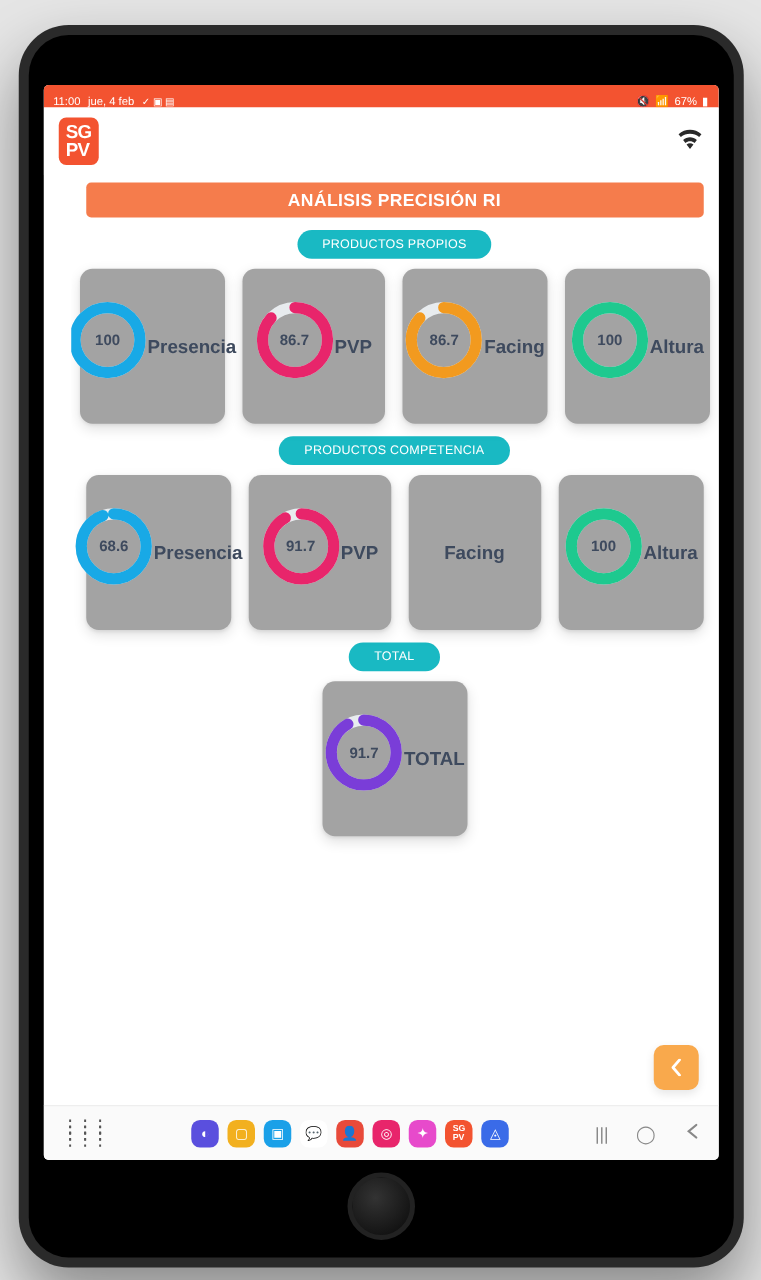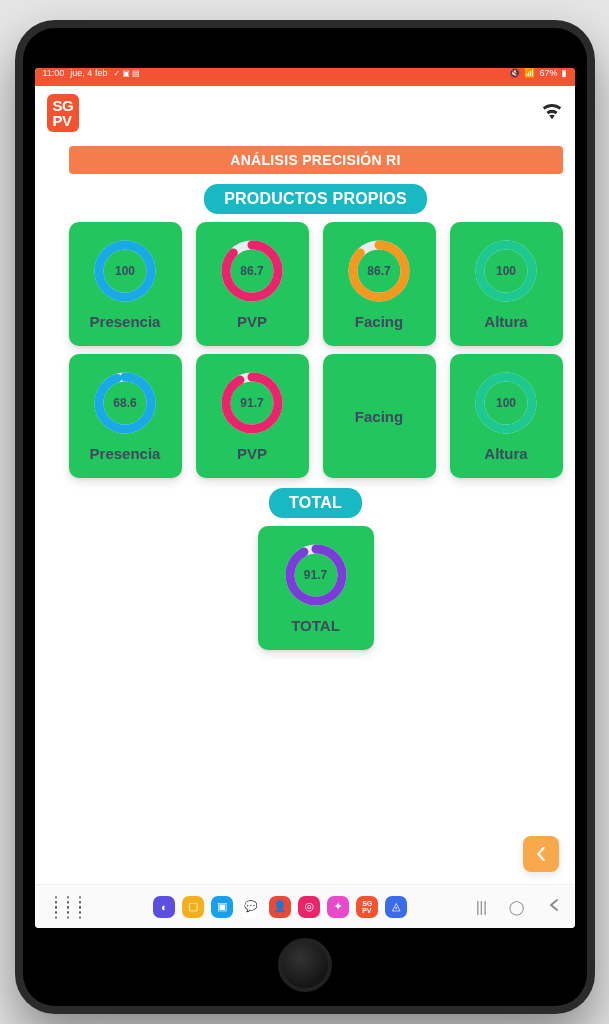--- a/index.html
+++ b/index.html
@@ -31,21 +31,21 @@
       height: 860px;
       display: flex;
       flex-direction: column;
       position: relative;
     }
     .status-bar {
       background: #f35330;
       color: #fff;
       height: 18px;
       display: flex;
-      align-items: flex-start;
+      align-items: flex-end;
       padding: 0 8px;
       font-size: 9px;
       justify-content: space-between;
     }
     .status-left { display: flex; gap: 6px; align-items: center; }
     .status-icon-group { display: flex; gap: 3px; font-size: 8px; }
     .status-right { display: flex; gap: 4px; align-items: center; font-size: 9px;}
     .app-header {
       background: #fff;
       padding: 8px 12px;
@@ -79,43 +79,43 @@
       text-align: center;
       font-weight: 700;
       font-size: 14px;
       padding: 6px;
       border-radius: 4px;
       letter-spacing: 0.3px;
     }
     .section-pill {
       background: #19b9c3;
       color: #fff;
-      font-weight: 700;
-      font-size: 16px;
+      font-weight: 400;
+      font-size: 10px;
       padding: 6px 20px;
       border-radius: 14px;
       display: block;
       width: fit-content;
       margin: 10px auto 8px;
       letter-spacing: 0.2px;
     }
     .cards-row {
       display: flex;
       justify-content: center;
       gap: 14px;
       margin-bottom: 8px;
     }
     .metric-card {
-      background: #22c55e;
+      background: #a3a3a3;
       border-radius: 10px;
       width: 116px;
       height: 124px;
       box-shadow: 0 4px 10px rgba(0,0,0,0.12), 0 1px 3px rgba(0,0,0,0.08);
       display: flex;
-      flex-direction: column;
+      flex-direction: row;
       align-items: center;
       justify-content: center;
       padding: 10px;
     }
     .donut-wrap {
       width: 64px;
       height: 64px;
       position: relative;
       margin-bottom: 10px;
     }
@@ -248,20 +248,21 @@
       <div class="donut-wrap">
         <svg viewBox="0 0 64 64">
     <circle cx="32" cy="32" r="26" stroke="#e8ecef" stroke-width="9" fill="none"></circle>
     <circle cx="32" cy="32" r="26" stroke="#1ec98f" stroke-width="9" fill="none" stroke-dasharray="163.36281798666926 0" stroke-linecap="round"></circle>
   </svg>
         <div class="donut-value">100</div>
       </div>
       <div class="metric-label">Altura</div>
     </div>
             </div>
+            <div class="section-pill">PRODUCTOS COMPETENCIA</div>
             <div class="cards-row">
               <div class="metric-card">
       <div class="donut-wrap">
         <svg viewBox="0 0 64 64">
     <circle cx="32" cy="32" r="26" stroke="#e8ecef" stroke-width="9" fill="none"></circle>
     <circle cx="32" cy="32" r="26" stroke="#18a9e6" stroke-width="9" fill="none" stroke-dasharray="154.21450017941578 9.148317807253477" stroke-linecap="round"></circle>
   </svg>
         <div class="donut-value">68.6</div>
       </div>
       <div class="metric-label">Presencia</div>

